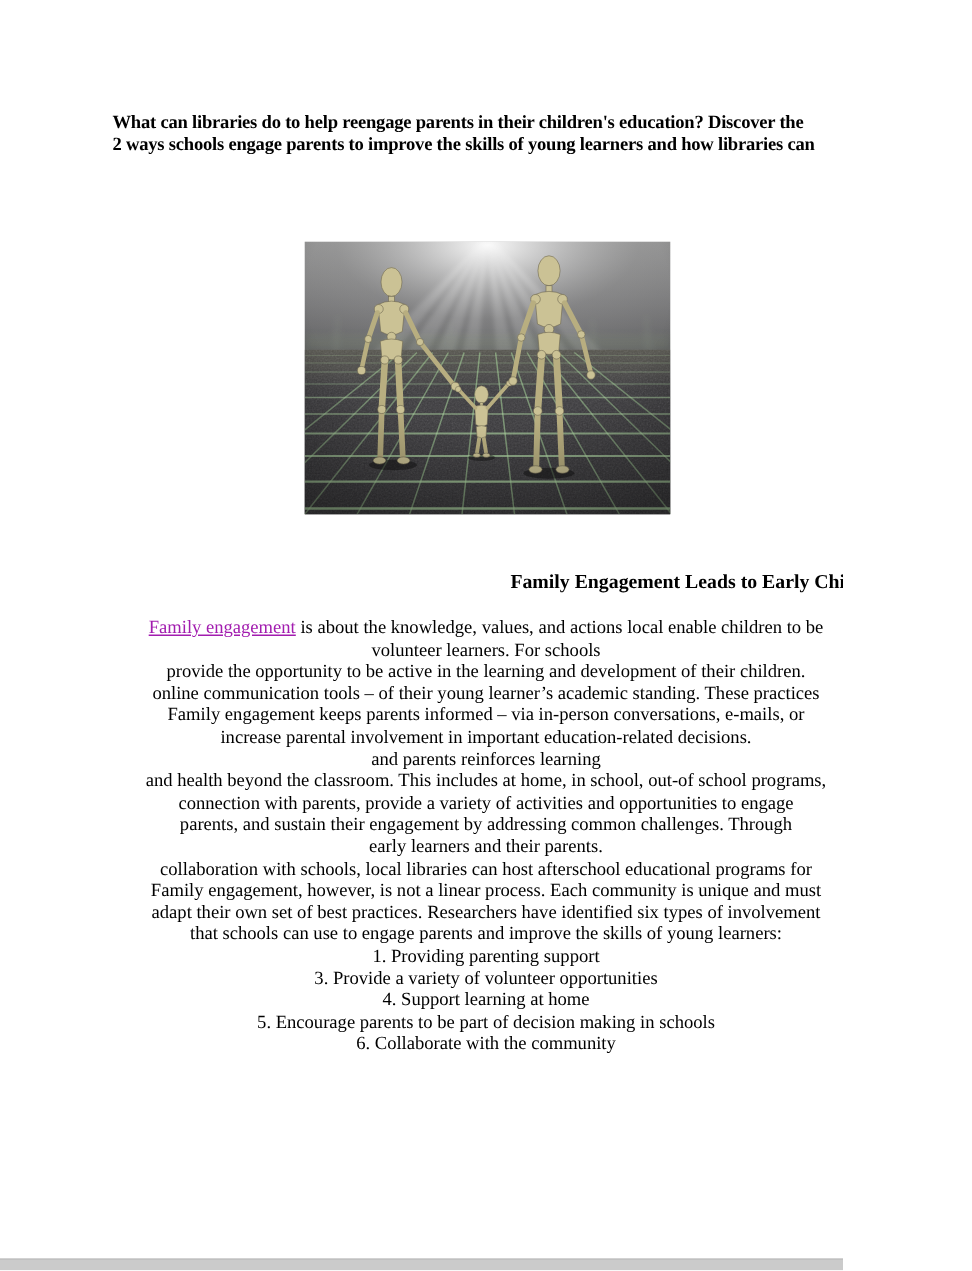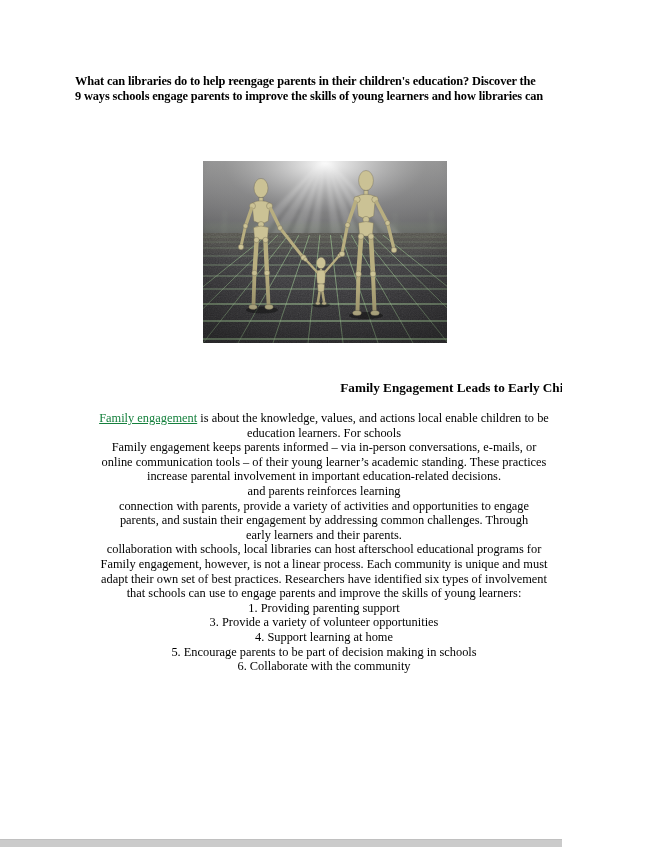--- a/index.html
+++ b/index.html
@@ -18,34 +18,34 @@
   .figure-wrap svg{display:block;width:244px;height:182px;}
   .heading{
     position:absolute;left:0;top:381px;width:648px;
     text-align:right;font-weight:bold;font-size:13.2px;line-height:14.6px;
   }
   .body-block{
     position:absolute;left:40px;top:411px;width:568px;
     text-align:center;font-size:12.4px;line-height:14.6px;
   }
   .tline{white-space:nowrap;}
-  .doclink{color:#15803d;text-decoration:underline;cursor:pointer;}
+  .doclink{color:#a21caf;text-decoration:underline;cursor:pointer;}
   .footer-strip{
     position:absolute;left:0;bottom:0;width:648px;height:7px;background:#cbcbcb;
     border-top:1px solid #c0c0c0;
   }
 </style>
 </head>
 <body>
 
 <div class="page">
 
   <div class="intro">
       <div>What can libraries do to help reengage parents in their children's education? Discover the</div>
-      <div>9 ways schools engage parents to improve the skills of young learners and how libraries can</div>
+      <div>2 ways schools engage parents to improve the skills of young learners and how libraries can</div>
     </div>
 
   <div class="figure-wrap" role="img" aria-label="Two adult wooden mannequin figures holding hands with a small child mannequin between them, standing on a dark speckled floor with a glowing green perspective grid and light rays shining from above">
     <svg viewBox="0 0 244 182" preserveAspectRatio="none">
       <defs>
         <linearGradient id="bgV" x1="0" y1="0" x2="0" y2="1">
           <stop offset="0" stop-color="#8d8d8d"></stop>
           <stop offset="0.38" stop-color="#646466"></stop>
           <stop offset="0.68" stop-color="#3a393b"></stop>
           <stop offset="1" stop-color="#2a292b"></stop>
@@ -225,25 +225,27 @@
       </g>
 
       <rect x="0" y="0" width="244" height="182" fill="url(#vig)"></rect>
     </svg>
   </div>
 
   <div class="heading">Family Engagement Leads to Early Childhood Success</div>
 
   <div class="body-block">
       <div class="tline"><a href="#" class="doclink">Family engagement</a><span> is about the knowledge, values, and actions local enable children to be</span></div>
-      <div class="tline"><span>education learners. For schools</span></div>
+      <div class="tline"><span>volunteer learners. For schools</span></div>
+      <div class="tline"><span>provide the opportunity to be active in the learning and development of their children.</span></div>
+      <div class="tline"><span>online communication tools – of their young learner’s academic standing. These practices</span></div>
       <div class="tline"><span>Family engagement keeps parents informed – via in-person conversations, e-mails, or</span></div>
-      <div class="tline"><span>online communication tools – of their young learner’s academic standing. These practices</span></div>
       <div class="tline"><span>increase parental involvement in important education-related decisions.</span></div>
       <div class="tline"><span>and parents reinforces learning</span></div>
+      <div class="tline"><span>and health beyond the classroom. This includes at home, in school, out-of school programs,</span></div>
       <div class="tline"><span>connection with parents, provide a variety of activities and opportunities to engage</span></div>
       <div class="tline"><span>parents, and sustain their engagement by addressing common challenges. Through</span></div>
       <div class="tline"><span>early learners and their parents.</span></div>
       <div class="tline"><span>collaboration with schools, local libraries can host afterschool educational programs for</span></div>
       <div class="tline"><span>Family engagement, however, is not a linear process. Each community is unique and must</span></div>
       <div class="tline"><span>adapt their own set of best practices. Researchers have identified six types of involvement</span></div>
       <div class="tline"><span>that schools can use to engage parents and improve the skills of young learners:</span></div>
       <div class="tline"><span>1. Providing parenting support</span></div>
       <div class="tline"><span>3. Provide a variety of volunteer opportunities</span></div>
       <div class="tline"><span>4. Support learning at home</span></div>

